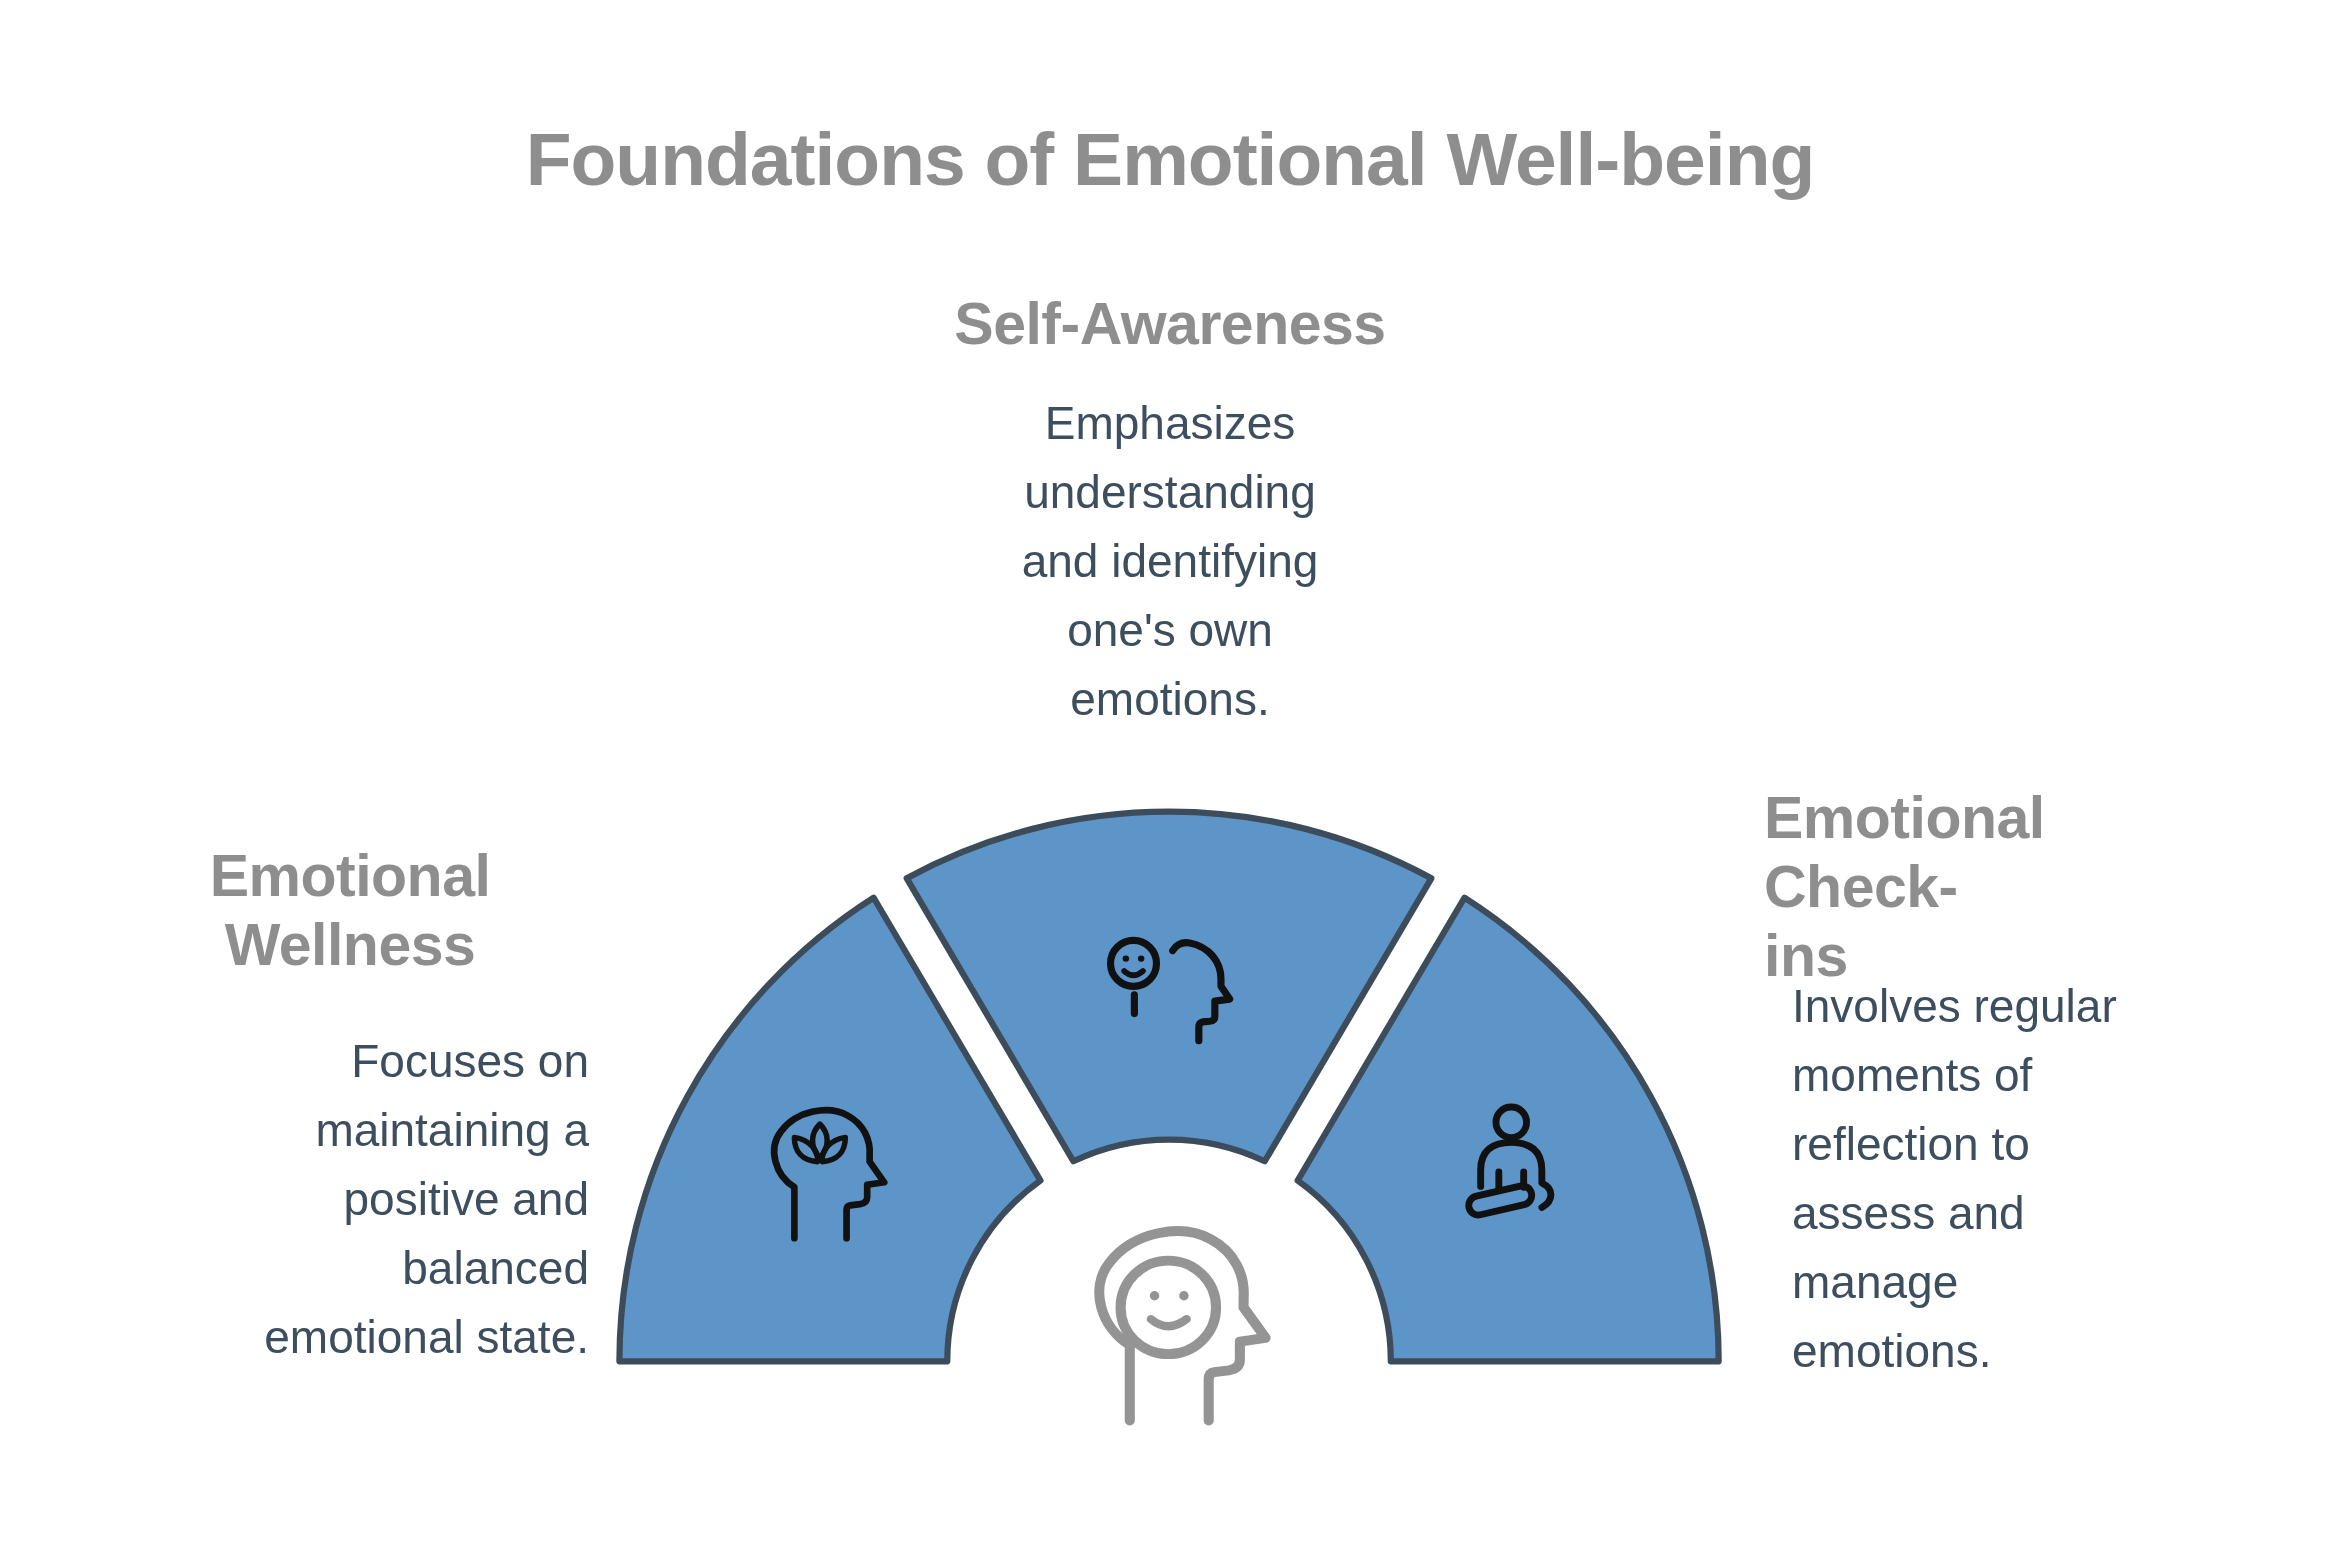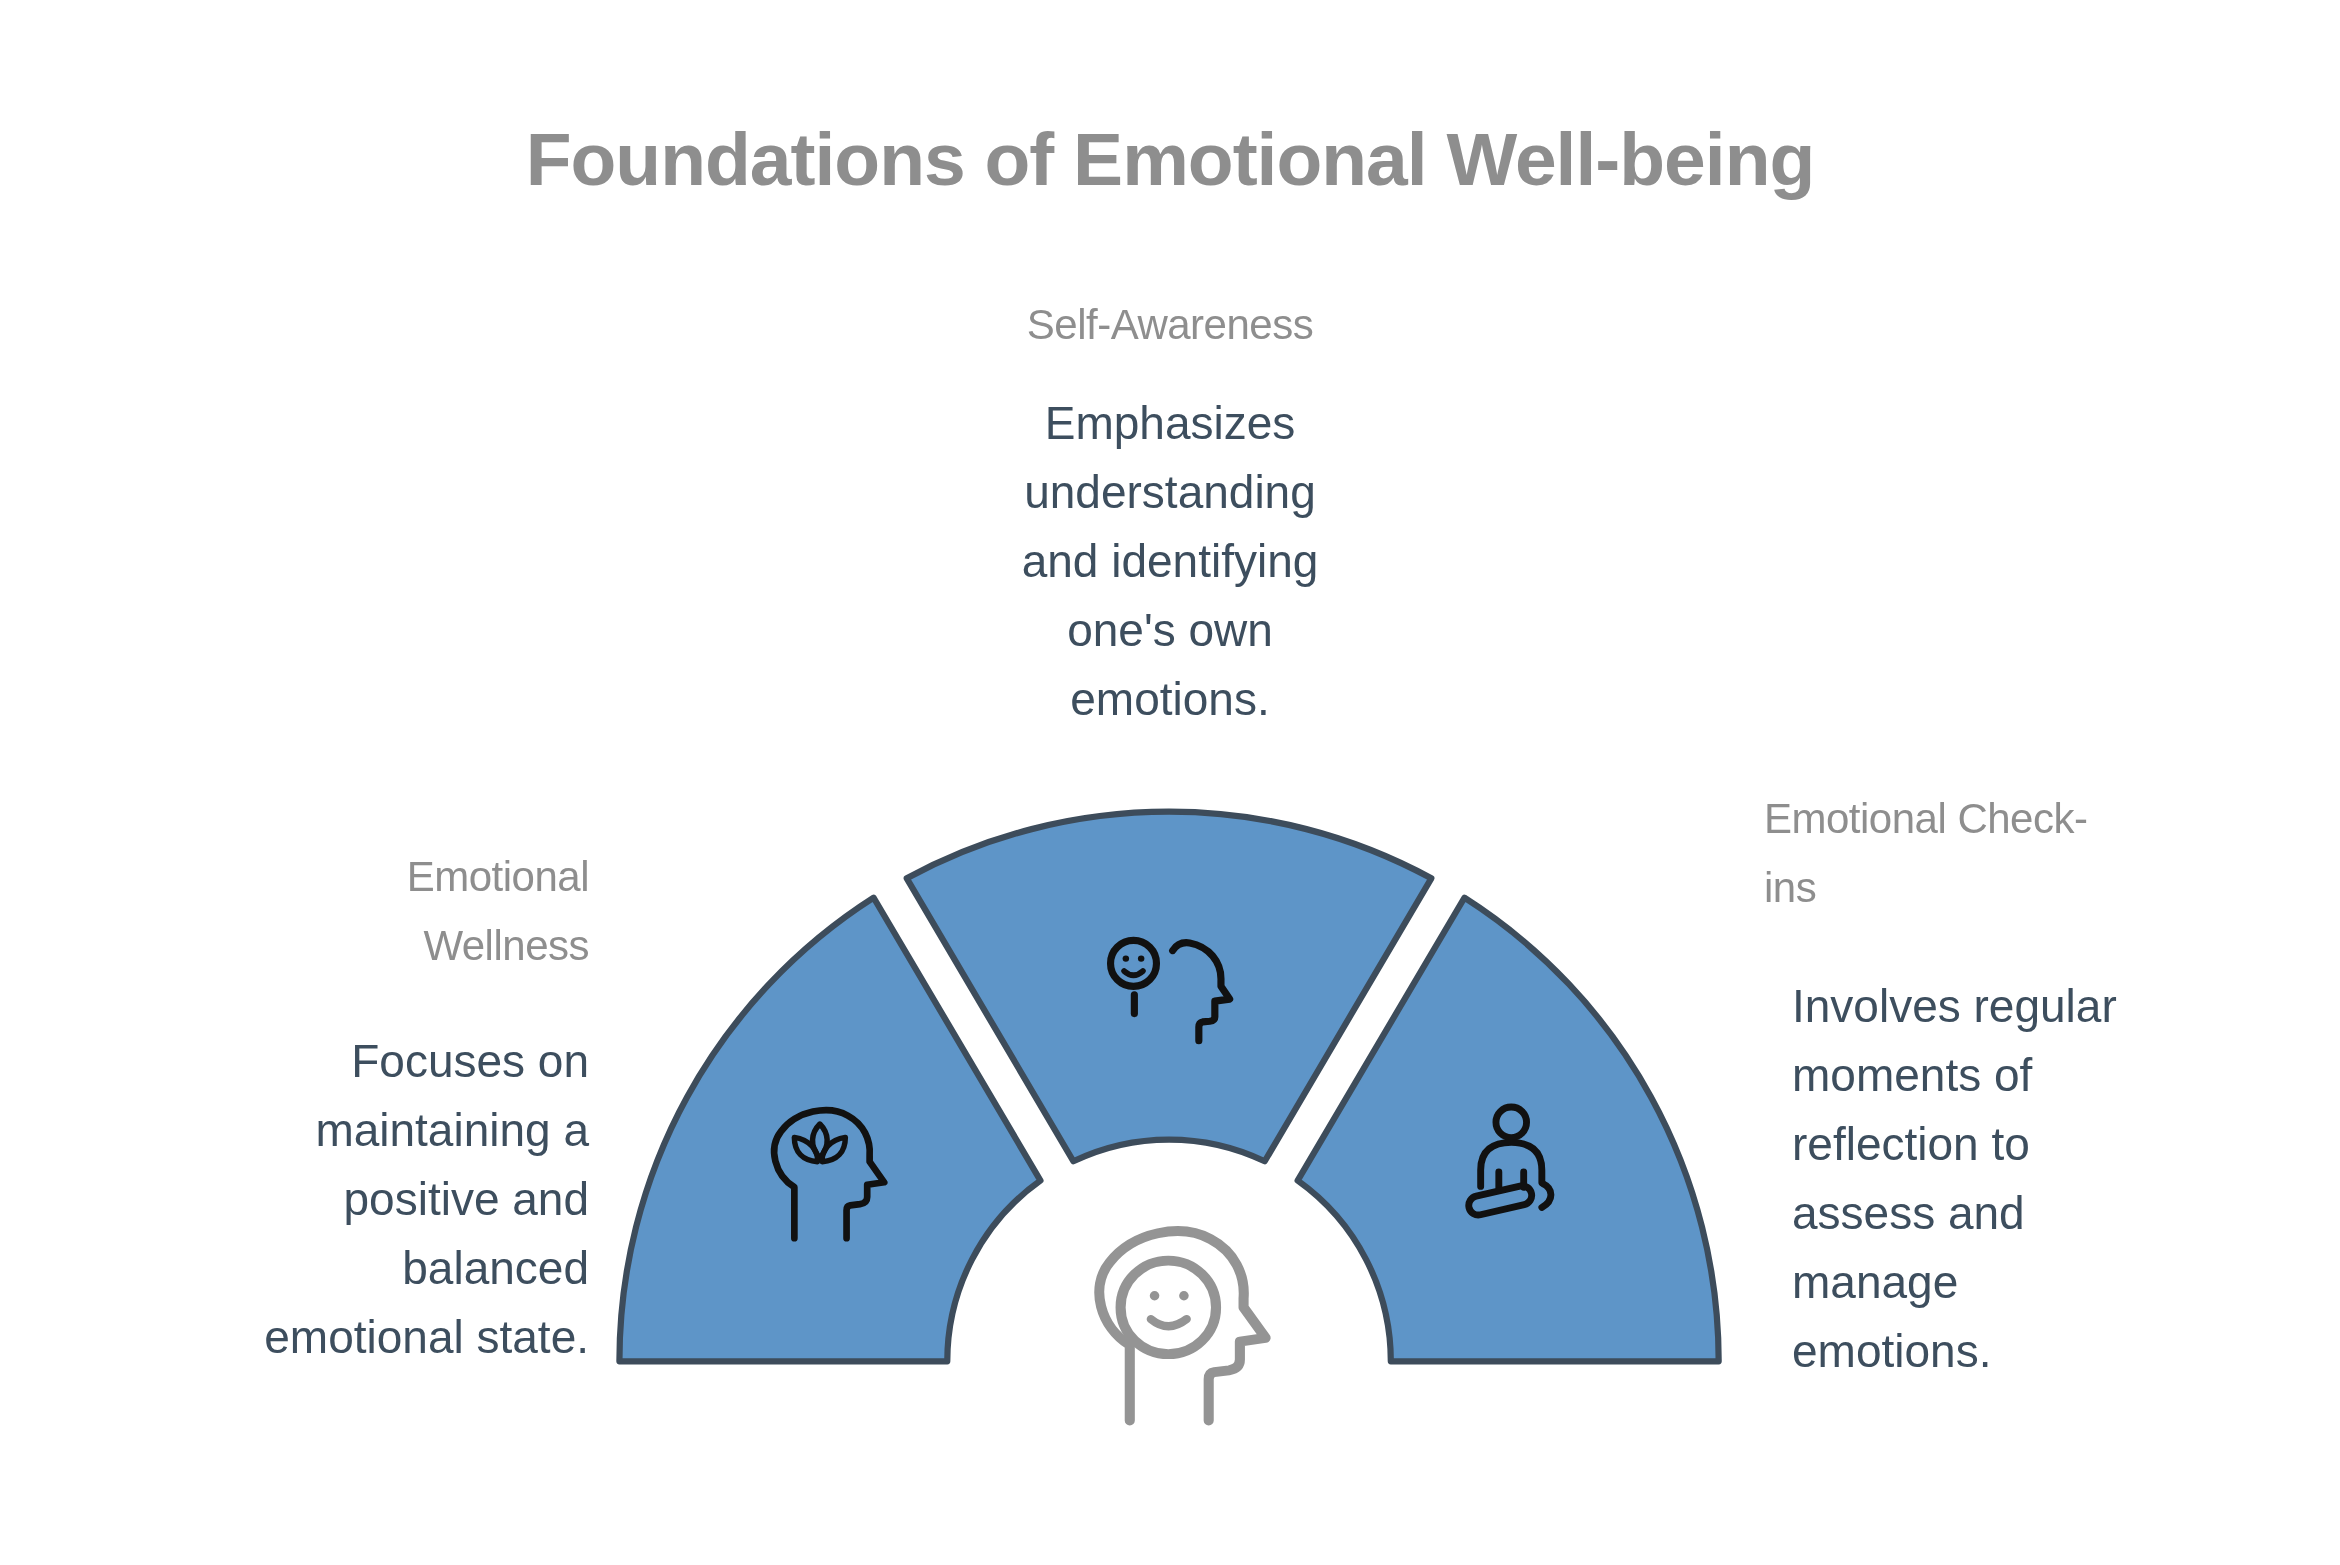--- a/index.html
+++ b/index.html
@@ -8,30 +8,30 @@
     background:var(--background,#fff);
     font-family:"Liberation Sans",sans-serif;
   }
   .txt{position:absolute;white-space:pre-line;}
   .title{
     left:0;right:0;top:116px;text-align:center;
     font-size:75px;font-weight:700;letter-spacing:-1px;line-height:1.15;
     color:var(--heading_gray,#8e8e8e);
   }
   .heading{
-    font-size:42px;font-weight:400;line-height:69px;letter-spacing:-0.5px;
+    font-size:59px;font-weight:700;line-height:69px;letter-spacing:-0.5px;
     color:var(--heading_gray,#8e8e8e);
   }
   .bodytxt{
     font-size:46px;font-weight:400;line-height:69px;
     color:var(--body_text,#3d4e5e);
   }
   .center-heading{left:883px;width:574px;top:290px;text-align:center;}
   .center-body{left:883px;width:574px;top:389px;text-align:center;}
-  .left-heading{left:111px;width:478px;top:842px;text-align:right;}
+  .left-heading{left:111px;width:478px;top:842px;text-align:center;}
   .left-body{left:73px;width:516px;top:1027px;text-align:right;}
   .right-heading{left:1764px;width:459px;top:784px;text-align:left;}
   .right-body{left:1764px;width:440px;top:972px;text-align:left;margin-left:28px;}
   svg.fan{position:absolute;left:0;top:0;}
   .segment{
     fill:var(--segment_fill,#5e95c8);
     stroke:var(--segment_outline,#3d4c5b);
     stroke-width:6.5;stroke-linejoin:round;
   }
   .blackstroke{

